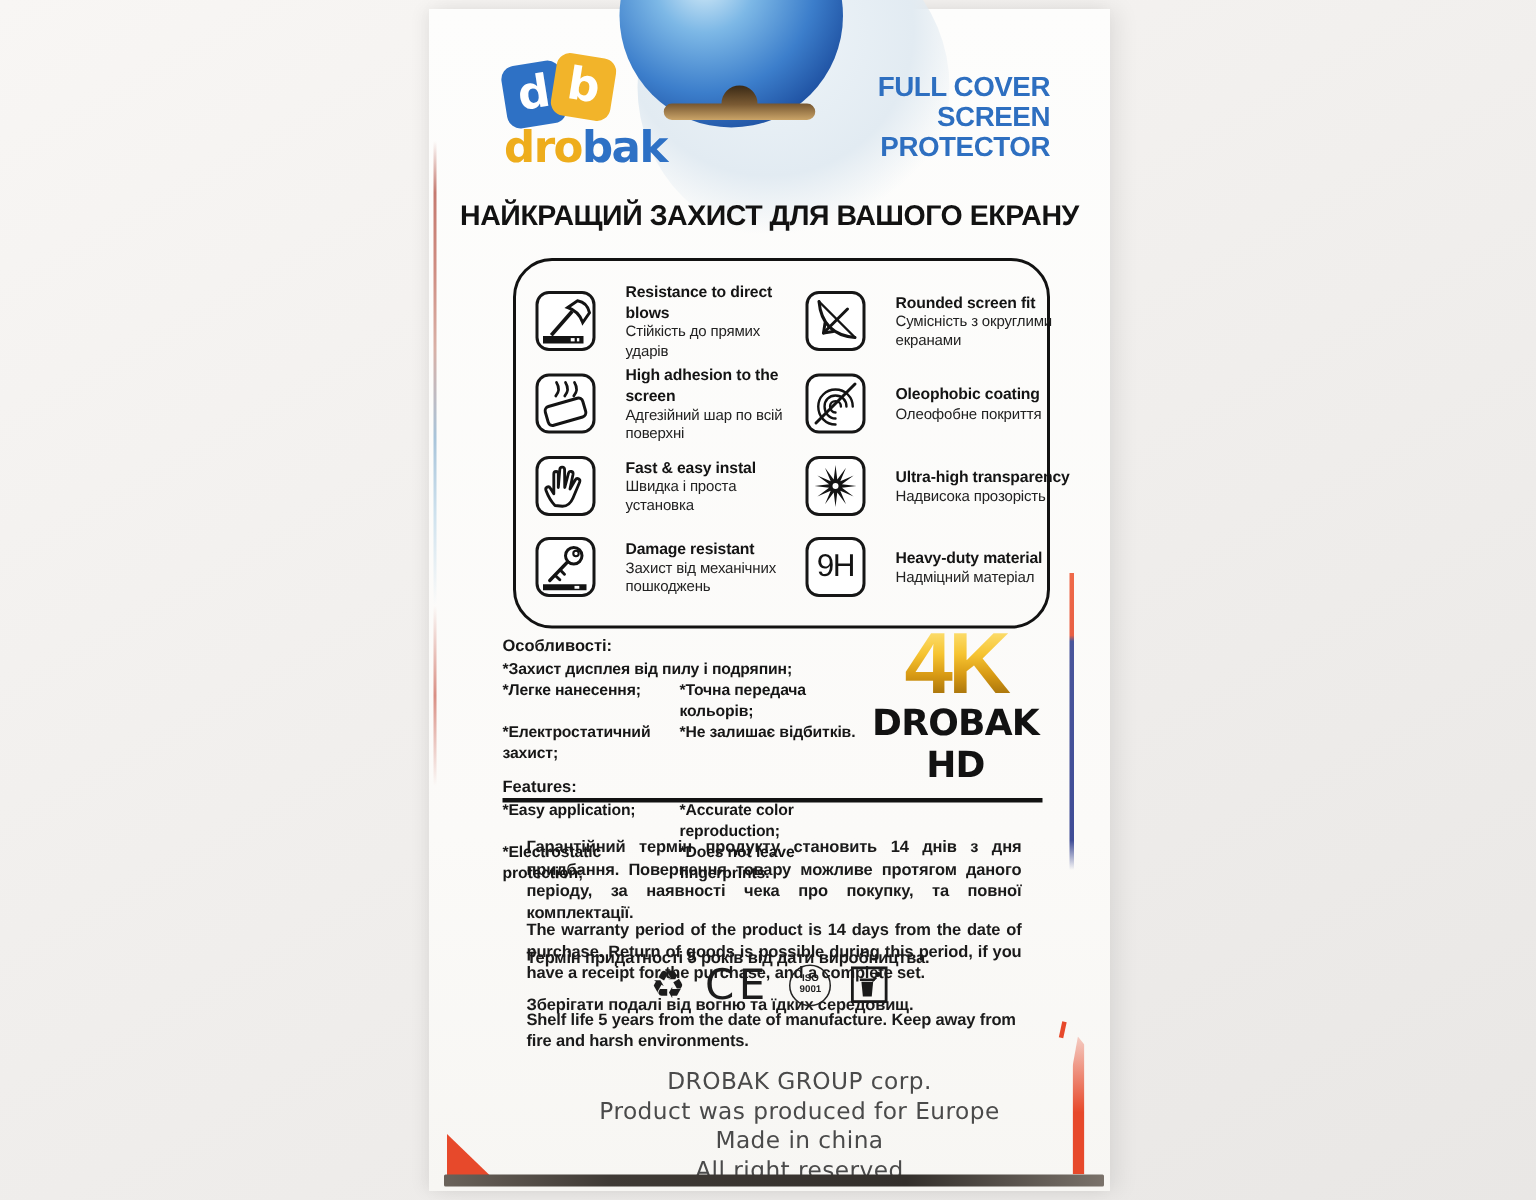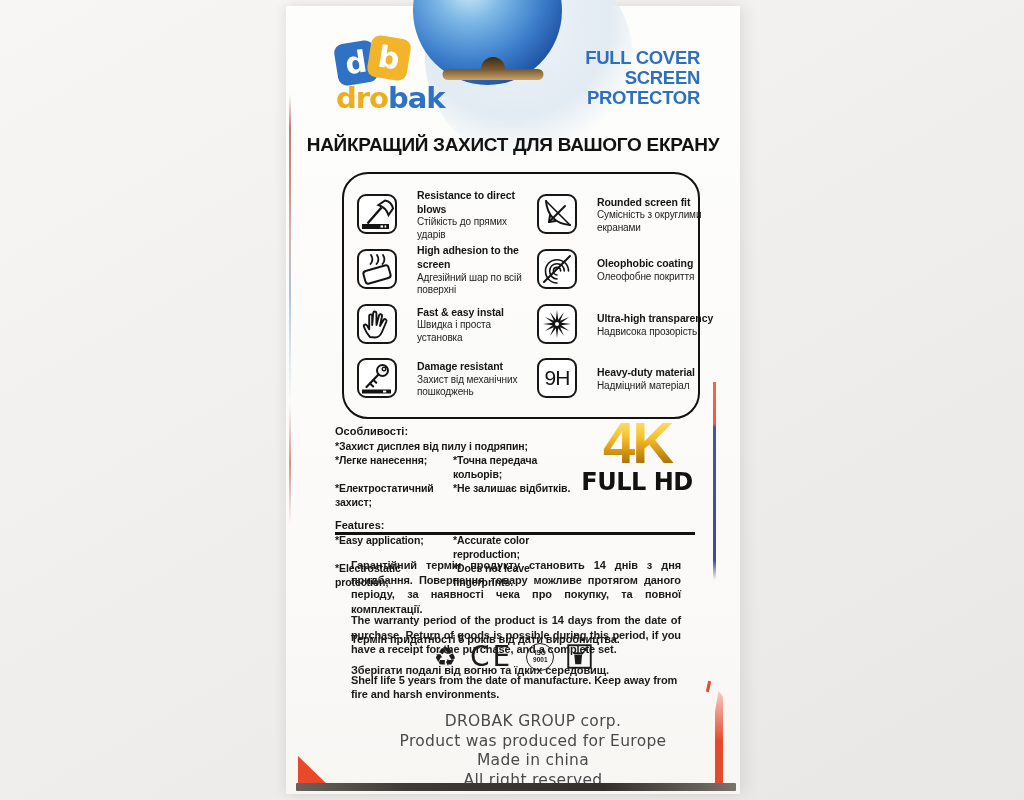--- a/index.html
+++ b/index.html
@@ -255,21 +255,21 @@
           <div class="list-line">*Easy application;</div>
           <div class="list-line">*Accurate color reproduction;</div>
           <div class="list-line">*Electrostatic protection;</div>
           <div class="list-line">*Does not leave fingerprints.</div>
         </div>
       </div>
     </div>
 
     <div class="fourk">
       <div class="fourk-4k">4K</div>
-      <div class="fourk-uhd">FULL HD</div>
+      <div class="fourk-uhd">DROBAK HD</div>
     </div>
 
     <div class="divider"></div>
 
     <div class="warranty">
       <p>Гарантійний термін продукту становить 14 днів з дня придбання. Повернення товару можливе протягом даного періоду, за наявності чека про покупку, та повної комплектації.</p>
       <p class="single">Термін придатності 5 років від дати виробництва.</p>
       <p class="single">Зберігати подалі від вогню та їдких середовищ.</p>
     </div>
 

